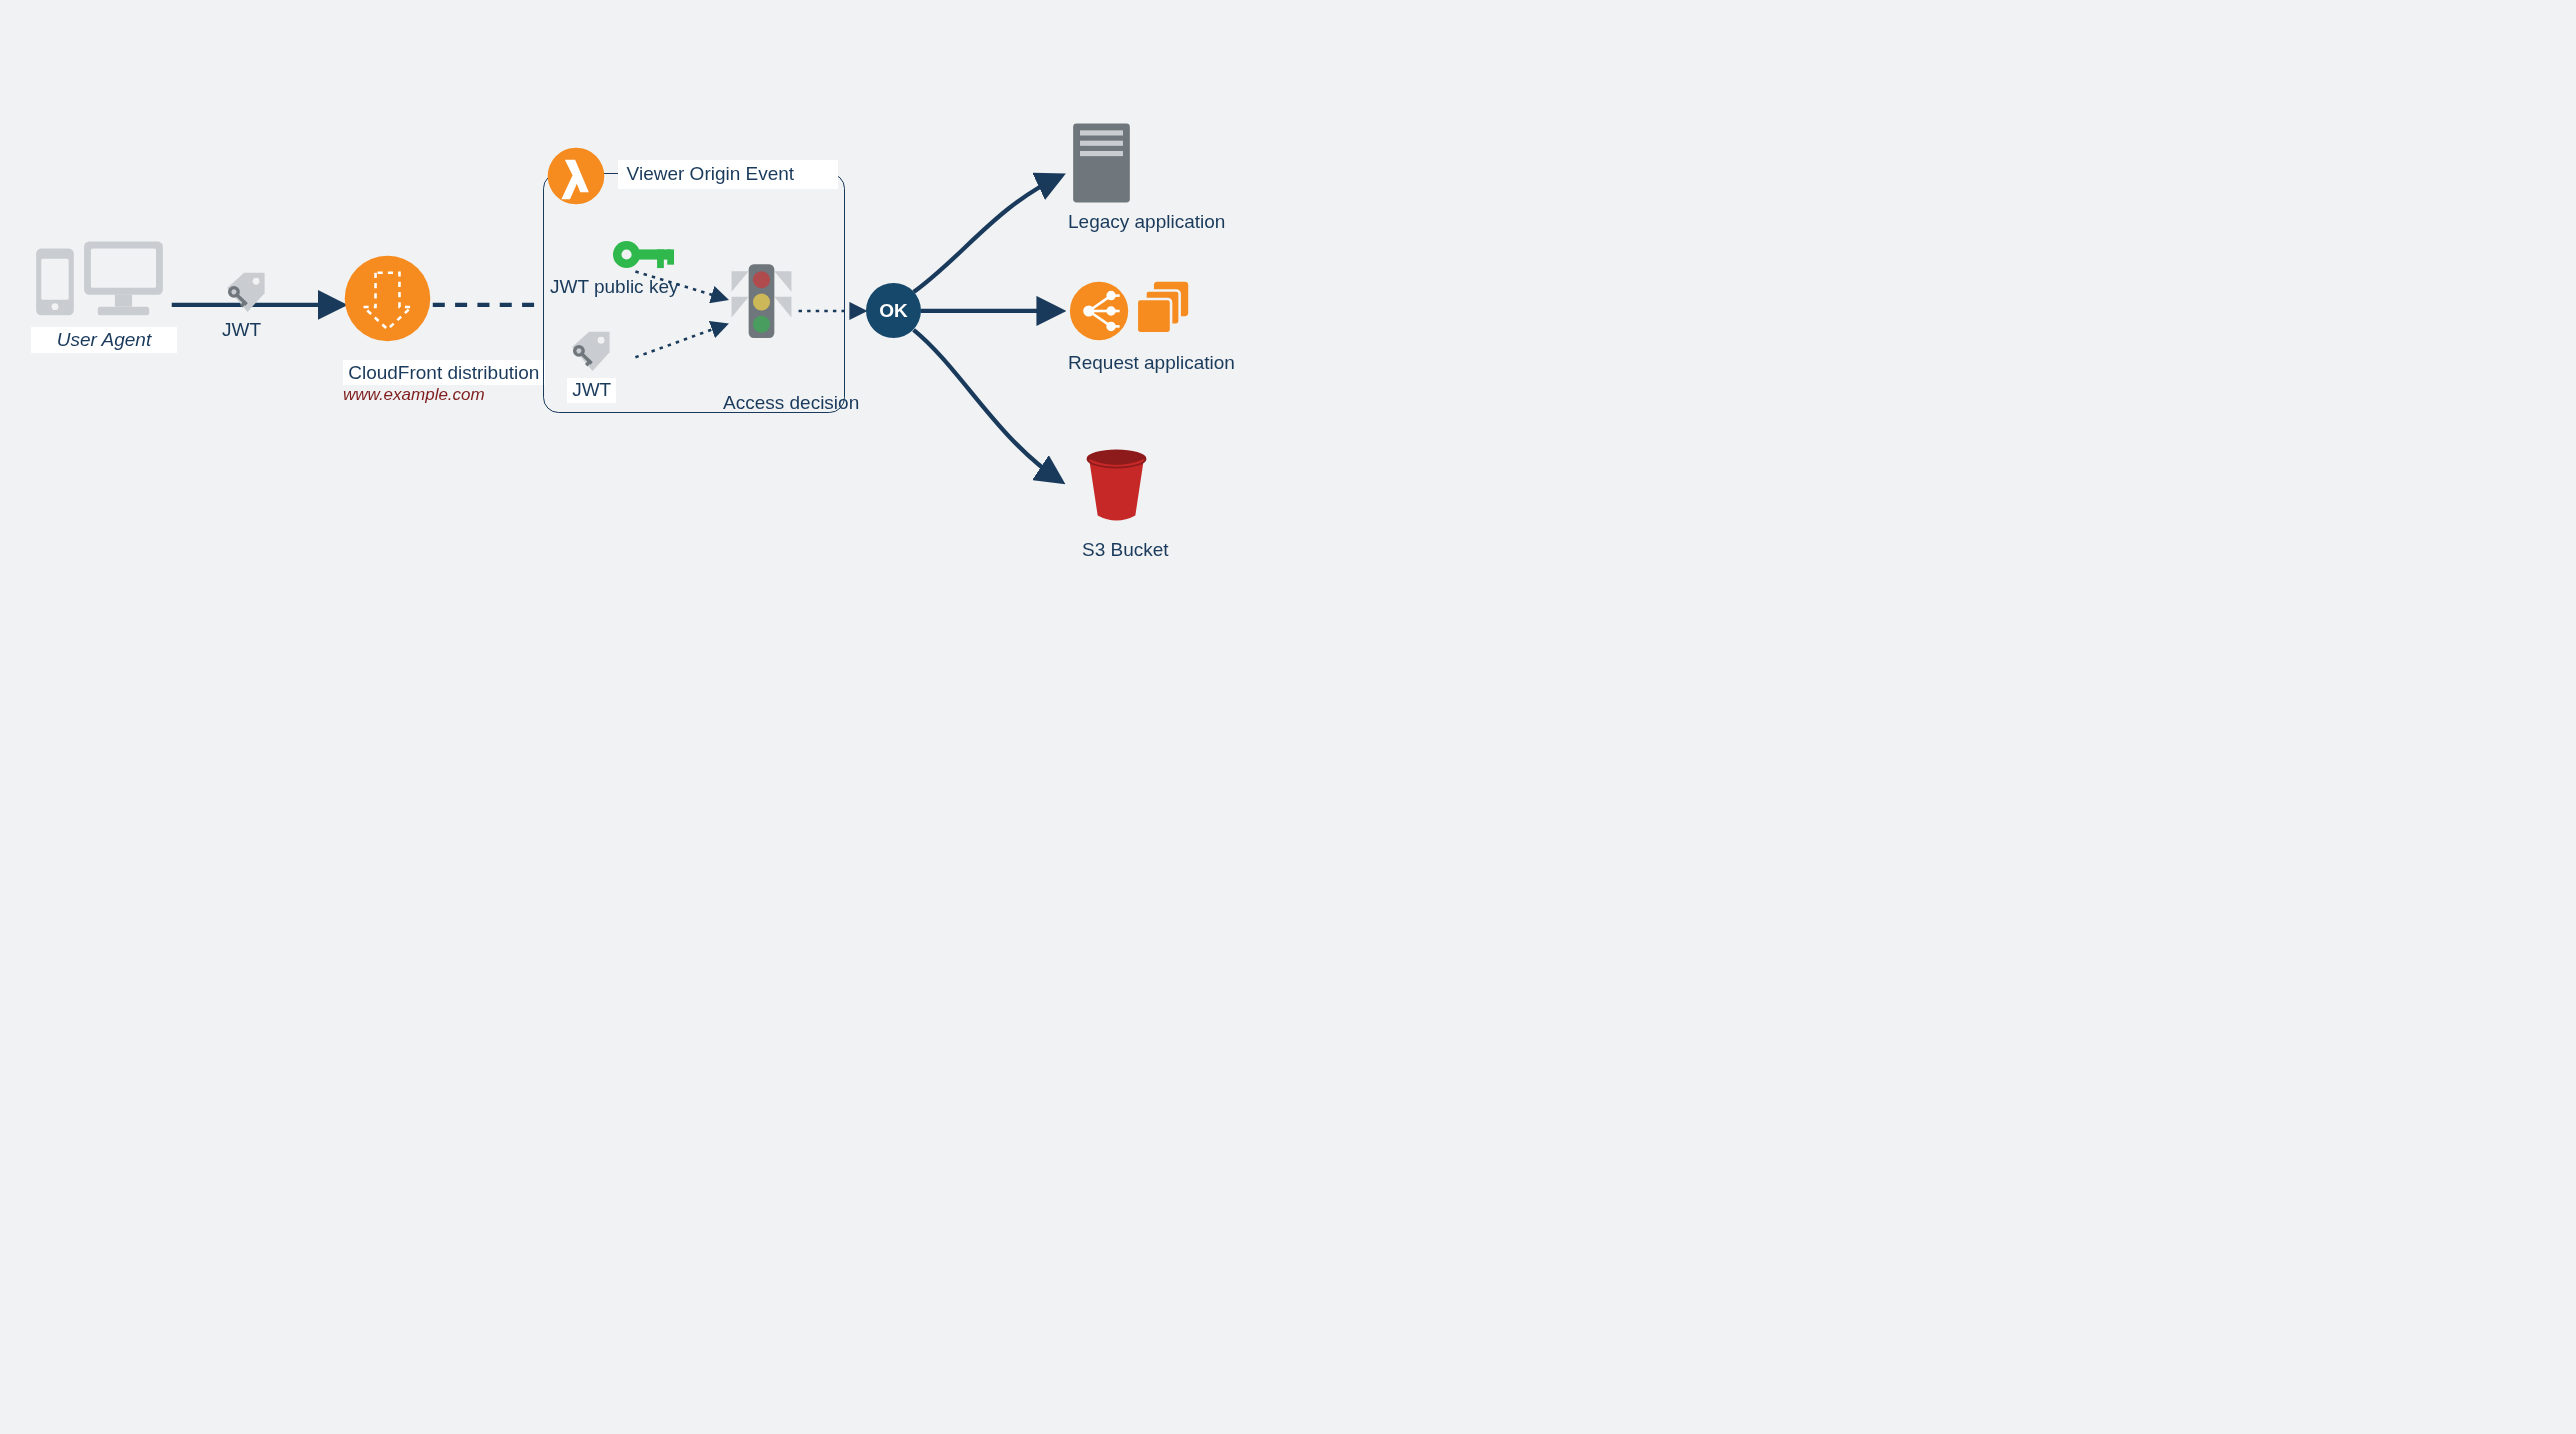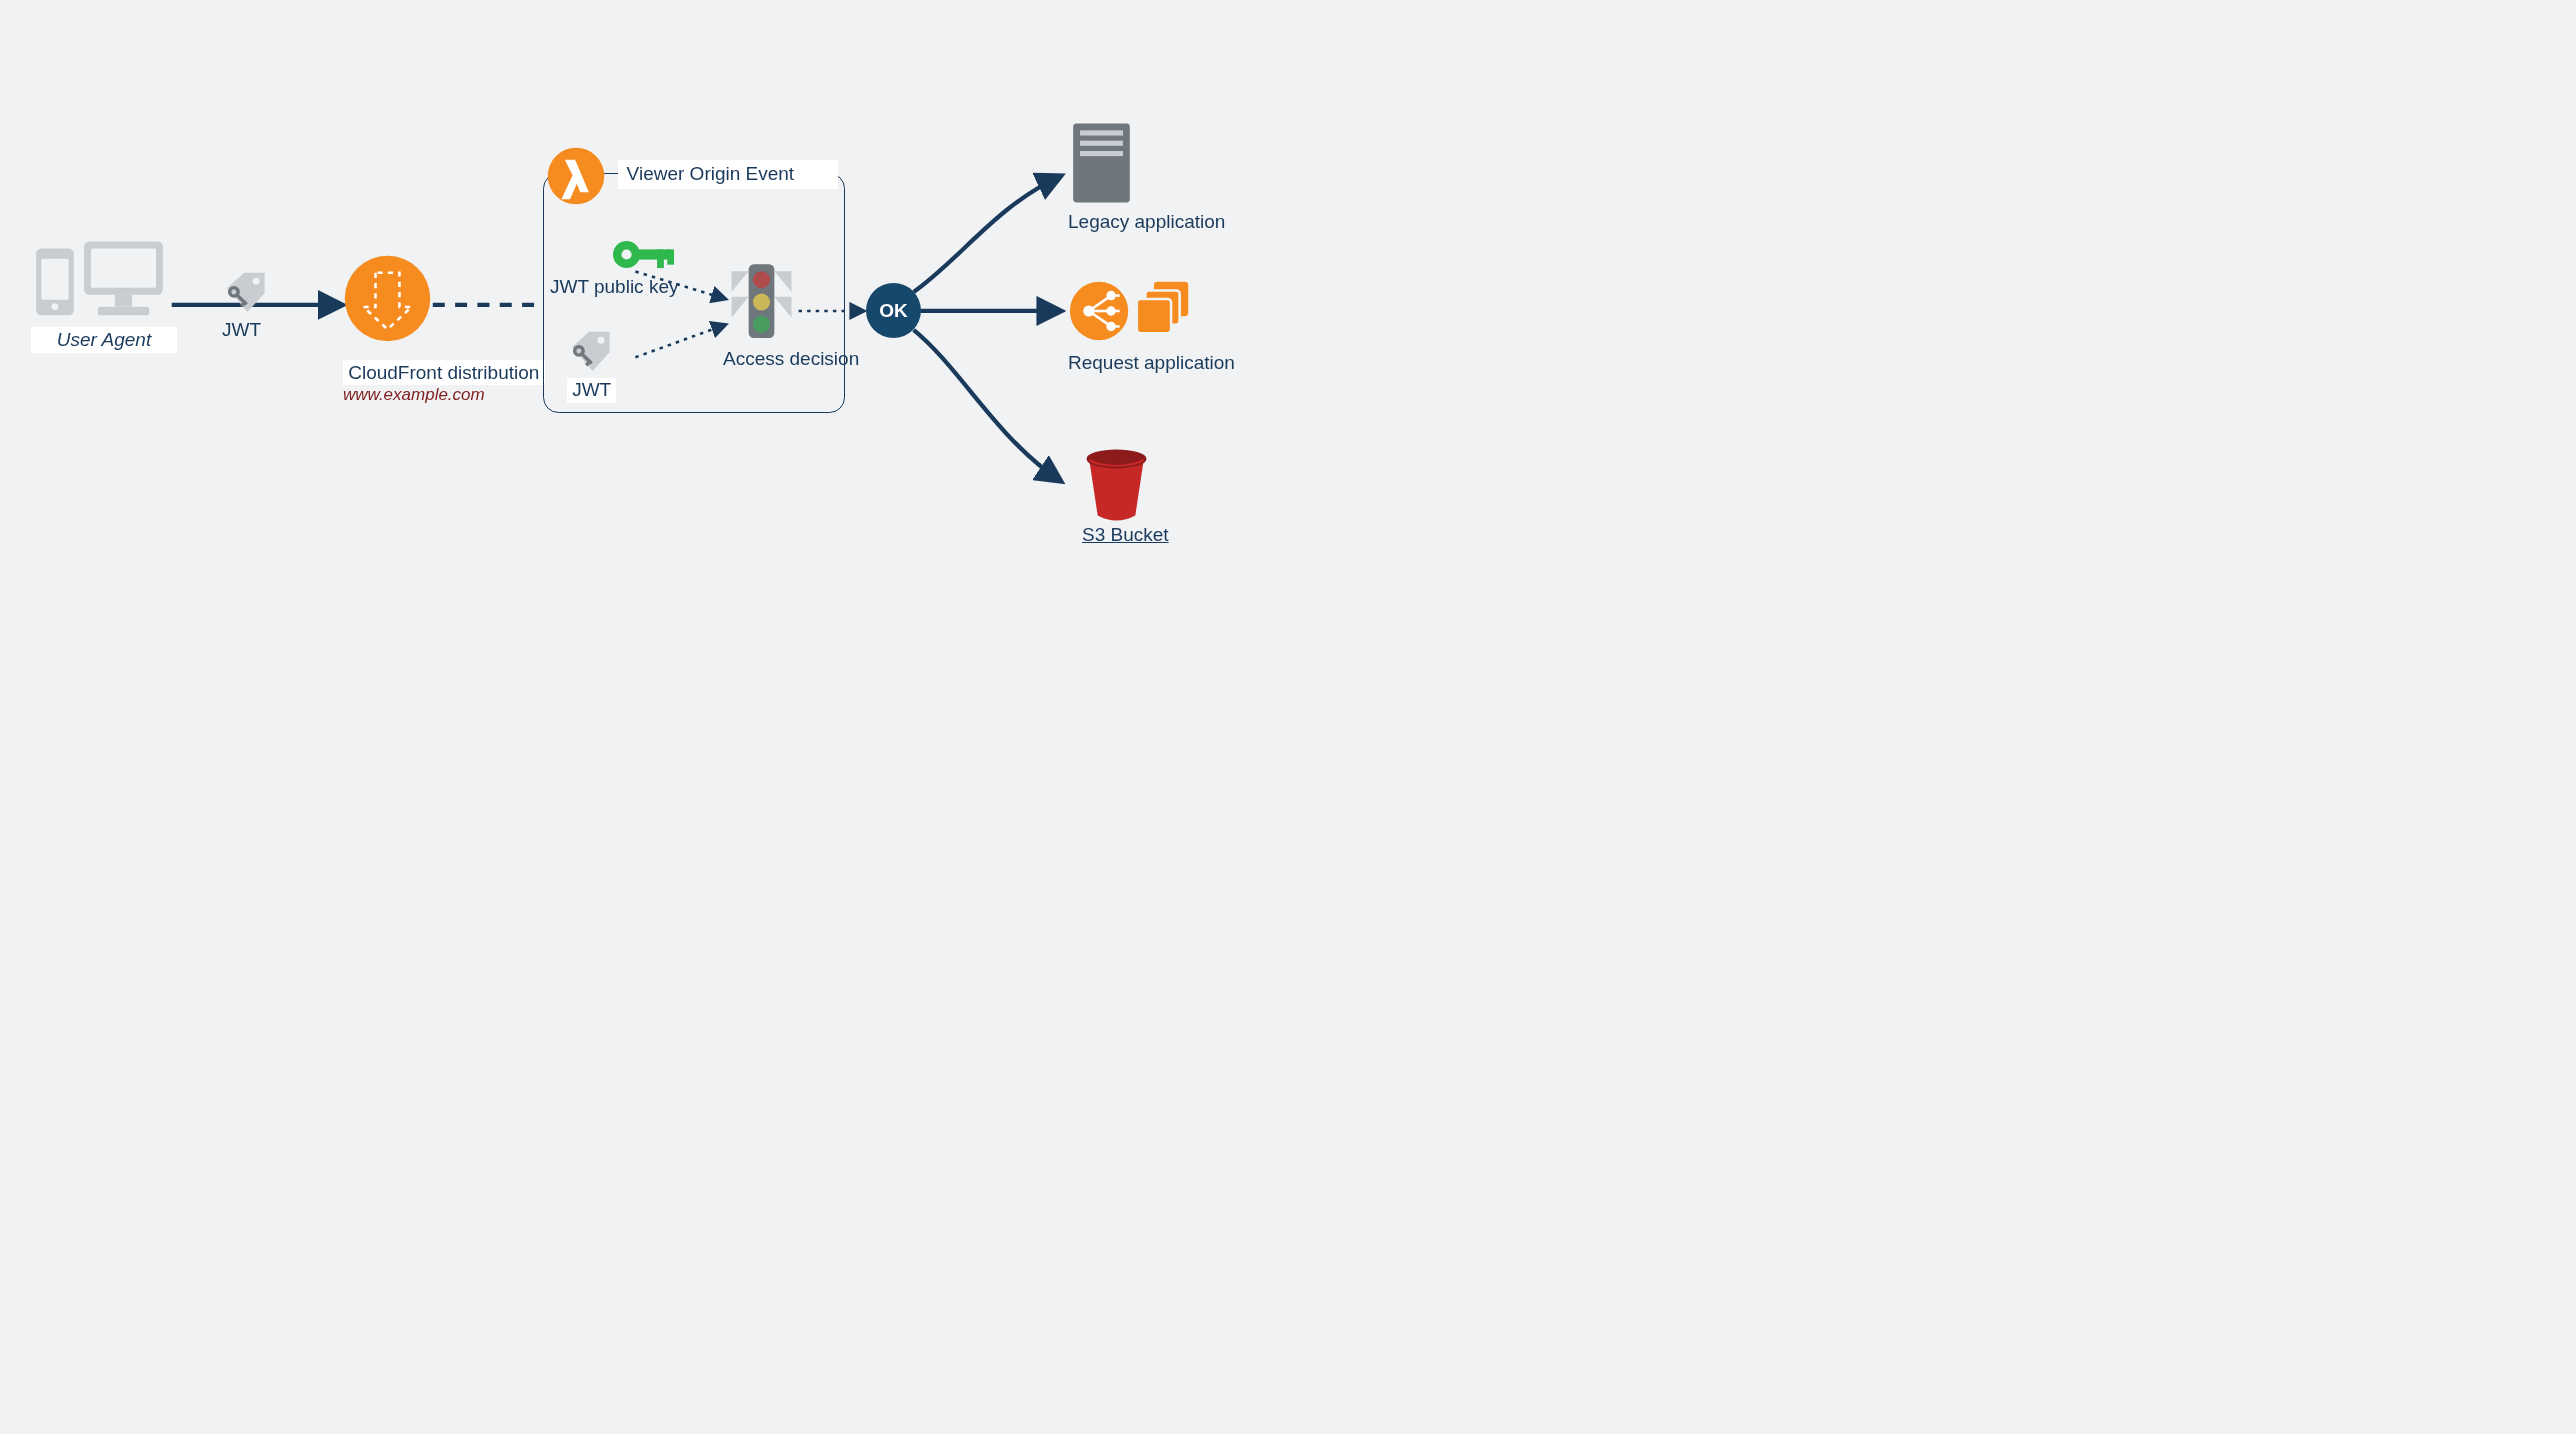--- a/index.html
+++ b/index.html
@@ -155,21 +155,21 @@
       <circle cx="40" cy="12" r="4" fill="#f0f2f3"></circle>
       <g transform="translate(14,16) rotate(45)">
         <circle cx="6" cy="6" r="5" fill="none" stroke="#6f767c" stroke-width="4"></circle>
         <rect x="9" y="4" width="18" height="4" fill="#6f767c"></rect>
         <rect x="22" y="4" width="4" height="8" fill="#6f767c"></rect>
       </g>
     </svg>
     <div class="label label-box" style="margin-top:1.7px;">JWT</div>
   </div>
 
-  <div class="node" style="left:723px; top:259px;">
+  <div class="node" style="left:723px; top:259px;gap:44px;">
     <svg width="77" height="86" viewBox="0 0 90 100">
 
       <path d="M10 14 h20 l-20 24 z" fill="#c9cdd1"></path>
       <path d="M60 14 h20 l0 0 -0 0 z"></path>
       <path d="M80 14 h-20 l20 24 z" fill="#c9cdd1"></path>
       <path d="M10 44 h20 l-20 24 z" fill="#c9cdd1"></path>
       <path d="M80 44 h-20 l20 24 z" fill="#c9cdd1"></path>
 
       <rect x="30" y="6" width="30" height="86" rx="6" fill="#6f767c"></rect>
       <circle cx="45" cy="24" r="10" fill="#d13434" opacity="0.65"></circle>
@@ -216,17 +216,17 @@
     </svg>
     <div class="label" style="margin-top:5.2px;">Request application</div>
   </div>
 
   <div class="node" style="left:1082px; top:447px;">
     <svg width="69" height="77" viewBox="0 0 80 90">
       <ellipse cx="40" cy="14" rx="34" ry="10" fill="#8e1b1b"></ellipse>
       <path d="M8 14 L18 80 Q40 92 62 80 L72 14 Q40 28 8 14 Z" fill="#c62828"></path>
       <ellipse cx="40" cy="14" rx="34" ry="10" fill="none" stroke="#8e1b1b" stroke-width="2"></ellipse>
     </svg>
-    <div class="label" style="margin-top:0;text-decoration:underline;">S3 Bucket</div>
+    <div class="label" style="margin-top:15px;">S3 Bucket</div>
   </div>
 
 </div>
 
 
 </body></html>

